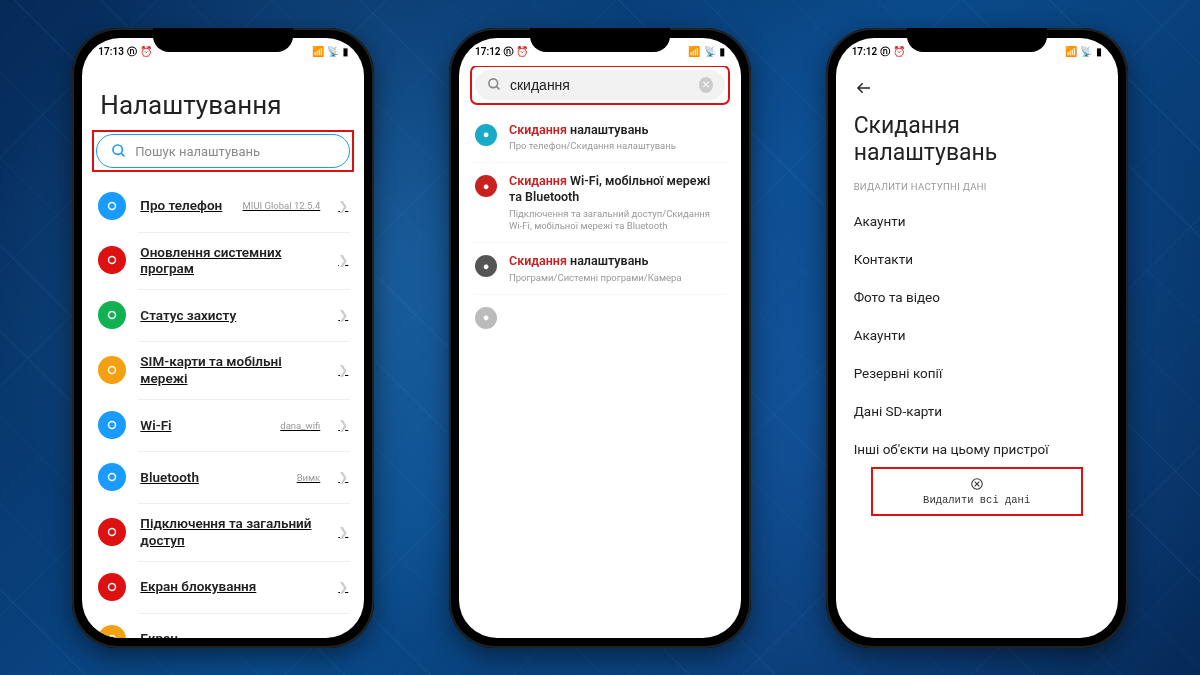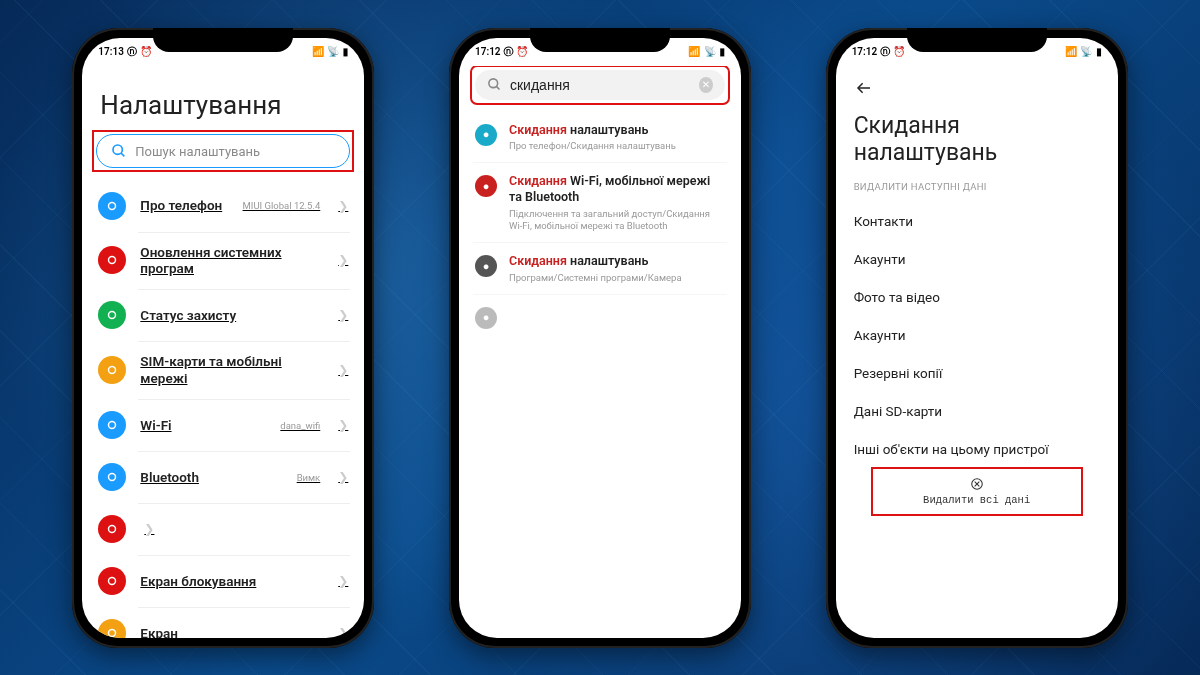--- a/index.html
+++ b/index.html
@@ -278,20 +278,23 @@
               </div>
               <div class="row-meta">Вимк</div>
               <span class="chev">❯</span>
             </div>
             <div class="row">
               <div class="ic" style="background:#d11">
                 <svg width="14" height="14" viewBox="0 0 24 24" fill="none" stroke="#fff" stroke-width="2.5">
                   <circle cx="12" cy="12" r="6"></circle>
                 </svg>
               </div>
+              <div class="row-main">
+                <div class="row-title">Підключення та загальний доступ</div>
+              </div>
               <span class="chev">❯</span>
             </div>
             <div class="row">
               <div class="ic" style="background:#d11">
                 <svg width="14" height="14" viewBox="0 0 24 24" fill="none" stroke="#fff" stroke-width="2.5">
                   <circle cx="12" cy="12" r="6"></circle>
                 </svg>
               </div>
               <div class="row-main">
                 <div class="row-title">Екран блокування</div>
@@ -392,22 +395,22 @@
         <div class="back-row">
           <svg width="20" height="16" viewBox="0 0 24 24" fill="none" stroke="#222" stroke-width="2.2">
               <line x1="3" y1="12" x2="21" y2="12"></line>
               <polyline points="10 5 3 12 10 19"></polyline>
             </svg>
         </div>
         <div class="p3-title">Скидання налаштувань</div>
         <div class="p3-caption">ВИДАЛИТИ НАСТУПНІ ДАНІ</div>
 
         <div id="p3-items">
+            <div class="p3-item">Акаунти</div>
             <div class="p3-item">Контакти</div>
-            <div class="p3-item">Акаунти</div>
             <div class="p3-item">Фото та відео</div>
             <div class="p3-item">Акаунти</div>
             <div class="p3-item">Резервні копії</div>
             <div class="p3-item">Дані SD-карти</div>
             <div class="p3-item">Інші об'єкти на цьому пристрої</div>
           </div>
 
 
         <div class="p3-btn-wrap">
           <div class="p3-btn hl">

